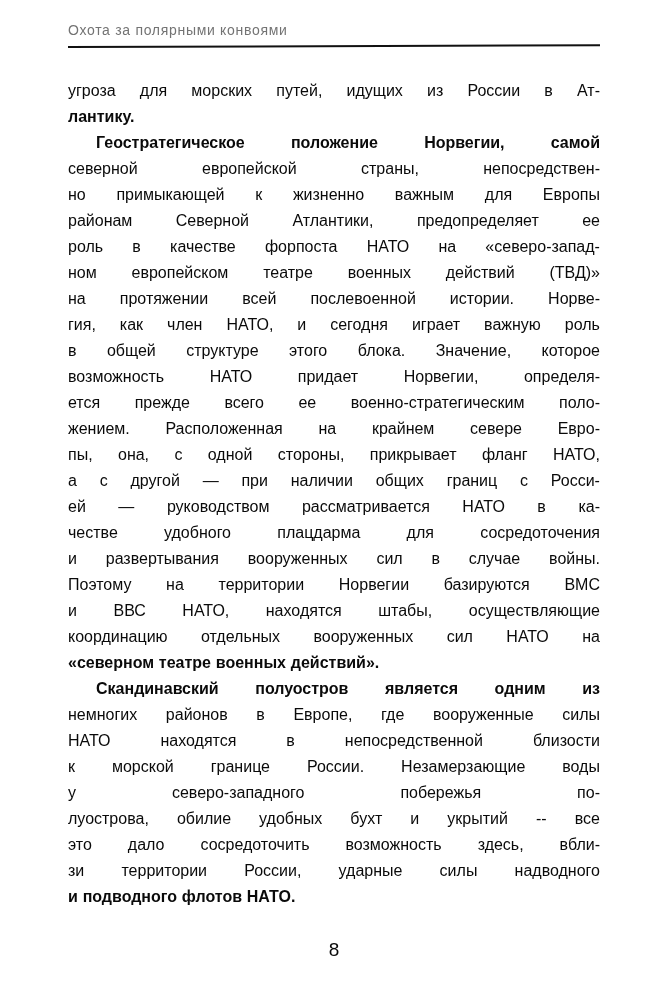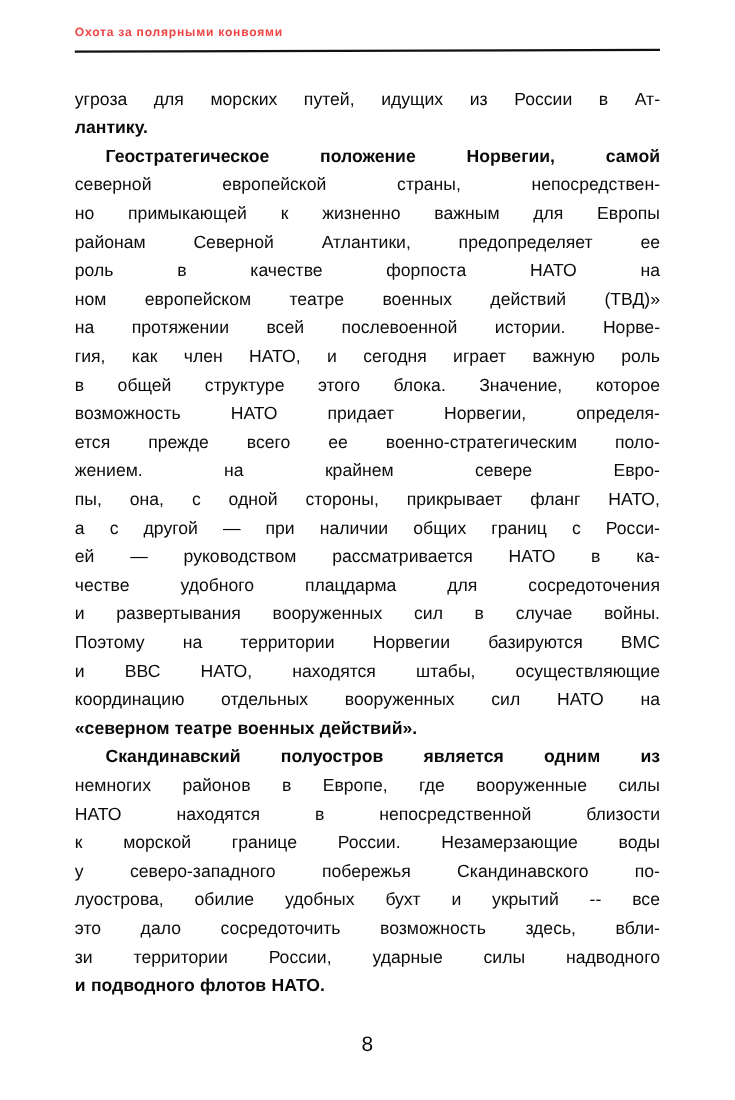--- a/index.html
+++ b/index.html
@@ -21,25 +21,25 @@
     margin: 0 auto;
   }
   
   .running-head {
     position: absolute;
     left: 68px;
     top: 20px;
     width: 532px;
   }
   .running-head-title {
-    font-size: 11px;
-    font-weight: bold;
+    font-size: 14px;
+    font-weight: normal;
     letter-spacing: 0.7px;
     line-height: 20px;
-    color: #ef4444;
+    color: #737373;
     white-space: nowrap;
   }
   .head-rule {
     position: absolute;
     left: 68px;
     top: 46px;
     width: 532px;
     height: 2px;
     background: #111111;
     transform: rotate(-0.18deg);
@@ -110,44 +110,44 @@
   <div class="text-block" id="text-block">
       <div class="para">
         <div class="line just"><span class="w">угроза</span><span class="w">для</span><span class="w">морских</span><span class="w">путей,</span><span class="w">идущих</span><span class="w">из</span><span class="w">России</span><span class="w">в</span><span class="w">Ат-</span></div>
         <div class="line last"><span class="w">лантику.</span></div>
       </div>
       <div class="para">
         <div class="line just indent"><span class="w">Геостратегическое</span><span class="w">положение</span><span class="w">Норвегии,</span><span class="w">самой</span></div>
         <div class="line just"><span class="w">северной</span><span class="w">европейской</span><span class="w">страны,</span><span class="w">непосредствен-</span></div>
         <div class="line just"><span class="w">но</span><span class="w">примыкающей</span><span class="w">к</span><span class="w">жизненно</span><span class="w">важным</span><span class="w">для</span><span class="w">Европы</span></div>
         <div class="line just"><span class="w">районам</span><span class="w">Северной</span><span class="w">Атлантики,</span><span class="w">предопределяет</span><span class="w">ее</span></div>
-        <div class="line just"><span class="w">роль</span><span class="w">в</span><span class="w">качестве</span><span class="w">форпоста</span><span class="w">НАТО</span><span class="w">на</span></div>
+        <div class="line just"><span class="w">роль</span><span class="w">в</span><span class="w">качестве</span><span class="w">форпоста</span><span class="w">НАТО</span><span class="w">на</span><span class="w">«северо-запад-</span></div>
         <div class="line just"><span class="w">ном</span><span class="w">европейском</span><span class="w">театре</span><span class="w">военных</span><span class="w">действий</span><span class="w">(ТВД)»</span></div>
         <div class="line just"><span class="w">на</span><span class="w">протяжении</span><span class="w">всей</span><span class="w">послевоенной</span><span class="w">истории.</span><span class="w">Норве-</span></div>
         <div class="line just"><span class="w">гия,</span><span class="w">как</span><span class="w">член</span><span class="w">НАТО,</span><span class="w">и</span><span class="w">сегодня</span><span class="w">играет</span><span class="w">важную</span><span class="w">роль</span></div>
         <div class="line just"><span class="w">в</span><span class="w">общей</span><span class="w">структуре</span><span class="w">этого</span><span class="w">блока.</span><span class="w">Значение,</span><span class="w">которое</span></div>
         <div class="line just"><span class="w">возможность</span><span class="w">НАТО</span><span class="w">придает</span><span class="w">Норвегии,</span><span class="w">определя-</span></div>
         <div class="line just"><span class="w">ется</span><span class="w">прежде</span><span class="w">всего</span><span class="w">ее</span><span class="w">военно-стратегическим</span><span class="w">поло-</span></div>
-        <div class="line just"><span class="w">жением.</span><span class="w">на</span><span class="w">крайнем</span><span class="w">севере</span><span class="w">Евро-</span></div>
+        <div class="line just"><span class="w">жением.</span><span class="w">Расположенная</span><span class="w">на</span><span class="w">крайнем</span><span class="w">севере</span><span class="w">Евро-</span></div>
         <div class="line just"><span class="w">пы,</span><span class="w">она,</span><span class="w">с</span><span class="w">одной</span><span class="w">стороны,</span><span class="w">прикрывает</span><span class="w">фланг</span><span class="w">НАТО,</span></div>
         <div class="line just"><span class="w">а</span><span class="w">с</span><span class="w">другой</span><span class="w">—</span><span class="w">при</span><span class="w">наличии</span><span class="w">общих</span><span class="w">границ</span><span class="w">с</span><span class="w">Росси-</span></div>
         <div class="line just"><span class="w">ей</span><span class="w">—</span><span class="w">руководством</span><span class="w">рассматривается</span><span class="w">НАТО</span><span class="w">в</span><span class="w">ка-</span></div>
         <div class="line just"><span class="w">честве</span><span class="w">удобного</span><span class="w">плацдарма</span><span class="w">для</span><span class="w">сосредоточения</span></div>
         <div class="line just"><span class="w">и</span><span class="w">развертывания</span><span class="w">вооруженных</span><span class="w">сил</span><span class="w">в</span><span class="w">случае</span><span class="w">войны.</span></div>
         <div class="line just"><span class="w">Поэтому</span><span class="w">на</span><span class="w">территории</span><span class="w">Норвегии</span><span class="w">базируются</span><span class="w">ВМС</span></div>
         <div class="line just"><span class="w">и</span><span class="w">ВВС</span><span class="w">НАТО,</span><span class="w">находятся</span><span class="w">штабы,</span><span class="w">осуществляющие</span></div>
         <div class="line just"><span class="w">координацию</span><span class="w">отдельных</span><span class="w">вооруженных</span><span class="w">сил</span><span class="w">НАТО</span><span class="w">на</span></div>
         <div class="line last"><span class="w">«северном</span><span class="w">театре</span><span class="w">военных</span><span class="w">действий».</span></div>
       </div>
       <div class="para">
         <div class="line just indent"><span class="w">Скандинавский</span><span class="w">полуостров</span><span class="w">является</span><span class="w">одним</span><span class="w">из</span></div>
         <div class="line just"><span class="w">немногих</span><span class="w">районов</span><span class="w">в</span><span class="w">Европе,</span><span class="w">где</span><span class="w">вооруженные</span><span class="w">силы</span></div>
         <div class="line just"><span class="w">НАТО</span><span class="w">находятся</span><span class="w">в</span><span class="w">непосредственной</span><span class="w">близости</span></div>
         <div class="line just"><span class="w">к</span><span class="w">морской</span><span class="w">границе</span><span class="w">России.</span><span class="w">Незамерзающие</span><span class="w">воды</span></div>
-        <div class="line just"><span class="w">у</span><span class="w">северо-западного</span><span class="w">побережья</span><span class="w">Скандинавского</span><span class="w">по-</span></div>
+        <div class="line just"><span class="w">у</span><span class="w">северо-западного</span><span class="w">побережья</span><span class="w">по-</span></div>
         <div class="line just"><span class="w">луострова,</span><span class="w">обилие</span><span class="w">удобных</span><span class="w">бухт</span><span class="w">и</span><span class="w">укрытий</span><span class="w">--</span><span class="w">все</span></div>
         <div class="line just"><span class="w">это</span><span class="w">дало</span><span class="w">сосредоточить</span><span class="w">возможность</span><span class="w">здесь,</span><span class="w">вбли-</span></div>
         <div class="line just"><span class="w">зи</span><span class="w">территории</span><span class="w">России,</span><span class="w">ударные</span><span class="w">силы</span><span class="w">надводного</span></div>
         <div class="line last"><span class="w">и</span><span class="w">подводного</span><span class="w">флотов</span><span class="w">НАТО.</span></div>
       </div>
     </div>
 
   <div class="folio">8</div>
 
 </div>

